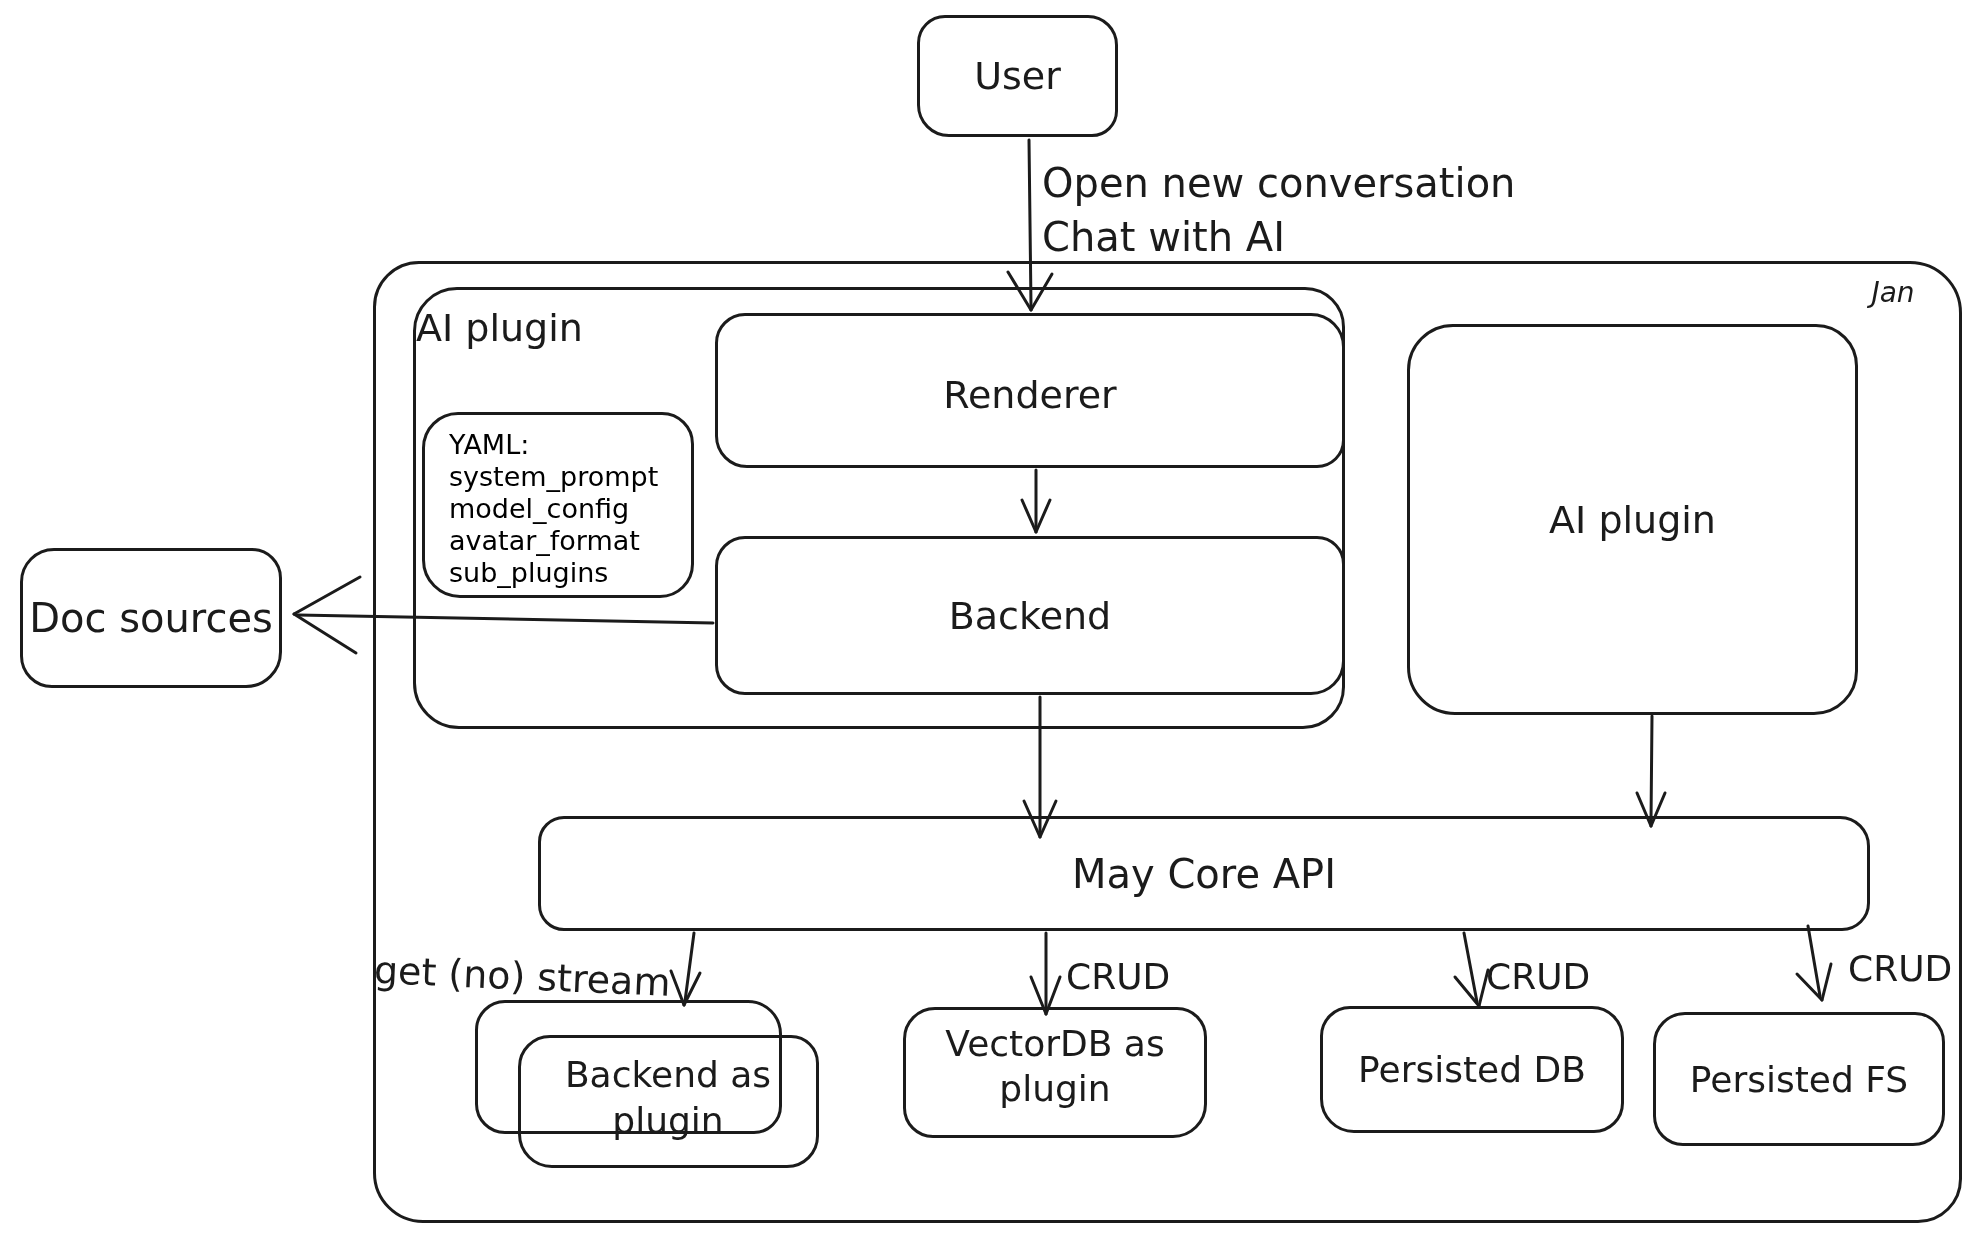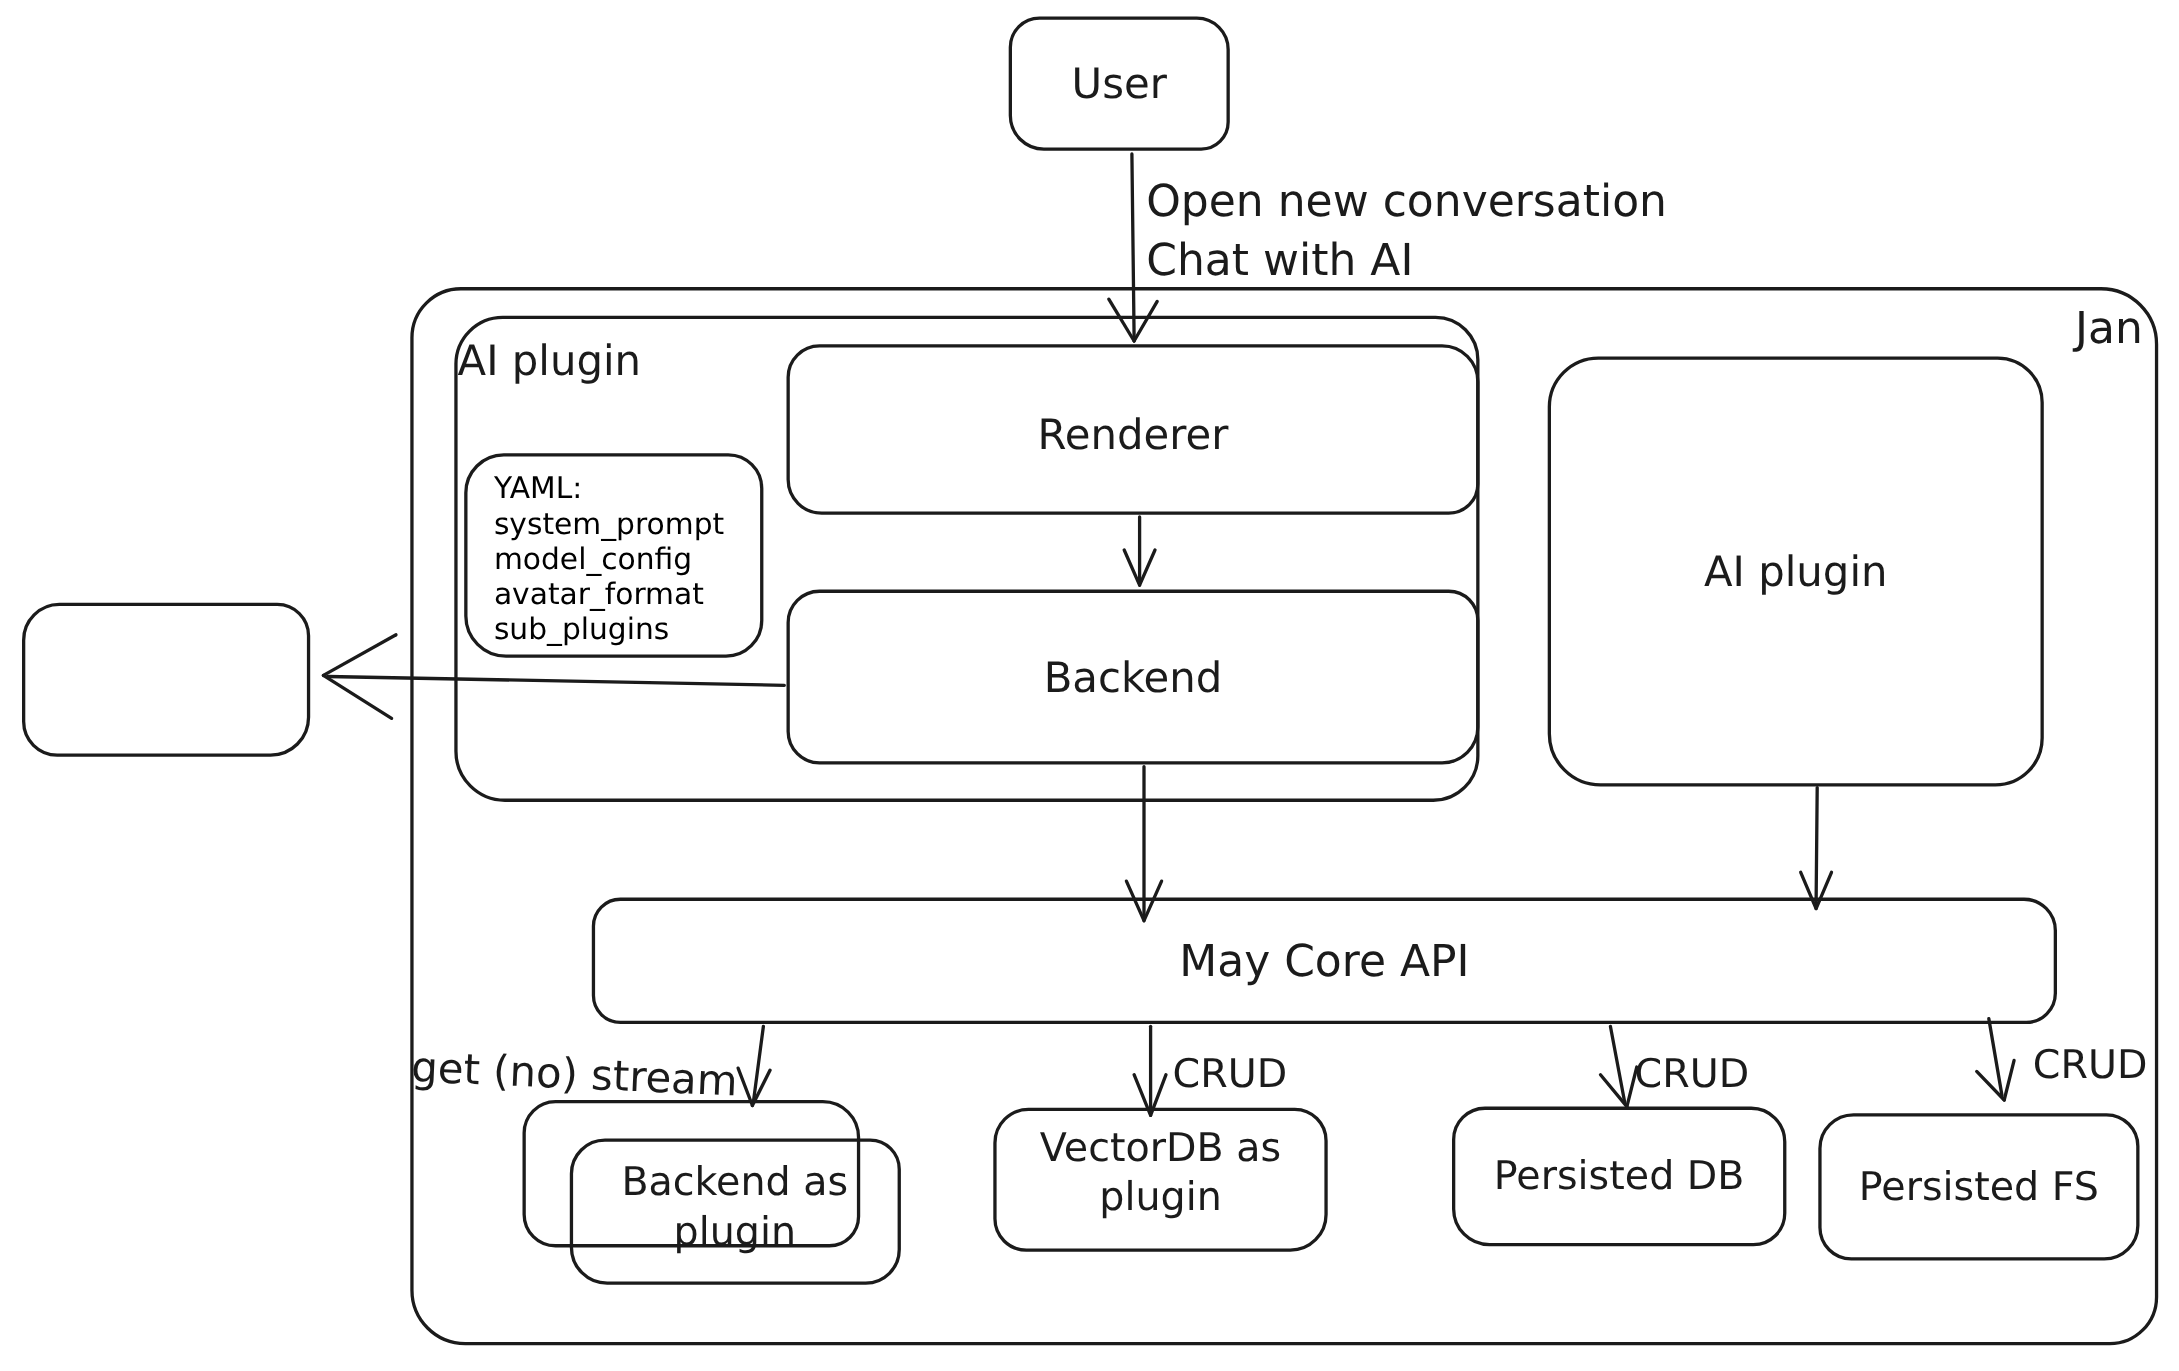--- a/index.html
+++ b/index.html
@@ -29,21 +29,21 @@
   }
   .center-label {
     display: flex;
     align-items: center;
     justify-content: center;
     text-align: center;
   }
   
   .user-box        { left: 917px;  top: 15px;   width: 201px;  height: 122px;  border-radius: 28px 30px 26px 32px; }
   .jan-container   { left: 373px;  top: 261px;  width: 1589px; height: 962px;  border-radius: 46px 52px 44px 50px; }
-  .jan-label       { left: 1838px; top: 276px;  width: 110px;  font-size: 40px; text-align: right; }
+  .jan-label       { left: 1838px; top: 276px;  width: 110px;  font-size: 28px; text-align: center; font-style: italic; }
   .aiplugin-left   { left: 413px;  top: 287px;  width: 932px;  height: 442px;  border-radius: 44px 40px 42px 46px; }
   .aiplugin-left-label { left: 416px; top: 306px; font-size: 38px; }
   .renderer-box    { left: 715px;  top: 313px;  width: 630px;  height: 155px;  border-radius: 30px 34px 28px 32px; }
   .yaml-box        { left: 422px;  top: 412px;  width: 272px;  height: 186px;  border-radius: 36px 32px 34px 38px; padding: 14px 0 0 24px; box-sizing: border-box; }
   .yaml-line       { font-size: 27px; line-height: 32px; color: #000000; }
   .backend-box     { left: 715px;  top: 536px;  width: 630px;  height: 159px;  border-radius: 30px 28px 34px 30px; }
   .aiplugin-right  { left: 1407px; top: 324px;  width: 451px;  height: 391px;  border-radius: 46px 42px 44px 48px; }
   .docsources-box  { left: 20px;   top: 548px;  width: 262px;  height: 140px;  border-radius: 34px 30px 36px 32px; }
   .coreapi-box     { left: 538px;  top: 816px;  width: 1332px; height: 115px;  border-radius: 26px 30px 28px 26px; }
   .models-back     { left: 475px;  top: 1000px; width: 307px;  height: 134px;  border-radius: 30px 34px 28px 30px; background: transparent; }
@@ -108,20 +108,21 @@
     <div class="yaml-line">sub_plugins</div>
   </div>
 
   <div class="box backend-box"></div>
   <div class="label center-label backend-label">Backend</div>
 
   <div class="box aiplugin-right"></div>
   <div class="label center-label aiplugin-right-label">AI plugin</div>
 
   <div class="box docsources-box"></div>
+  <div class="label center-label docsources-label">Doc sources</div>
 
   <div class="box coreapi-box"></div>
   <div class="label center-label coreapi-label">May Core API</div>
 
   <div class="box models-back"></div>
   <div class="box models-front"></div>
   <div class="label models-label">Backend as plugin</div>
 
   <div class="box vectordb-box"></div>
   <div class="label vectordb-label">VectorDB as plugin</div>

